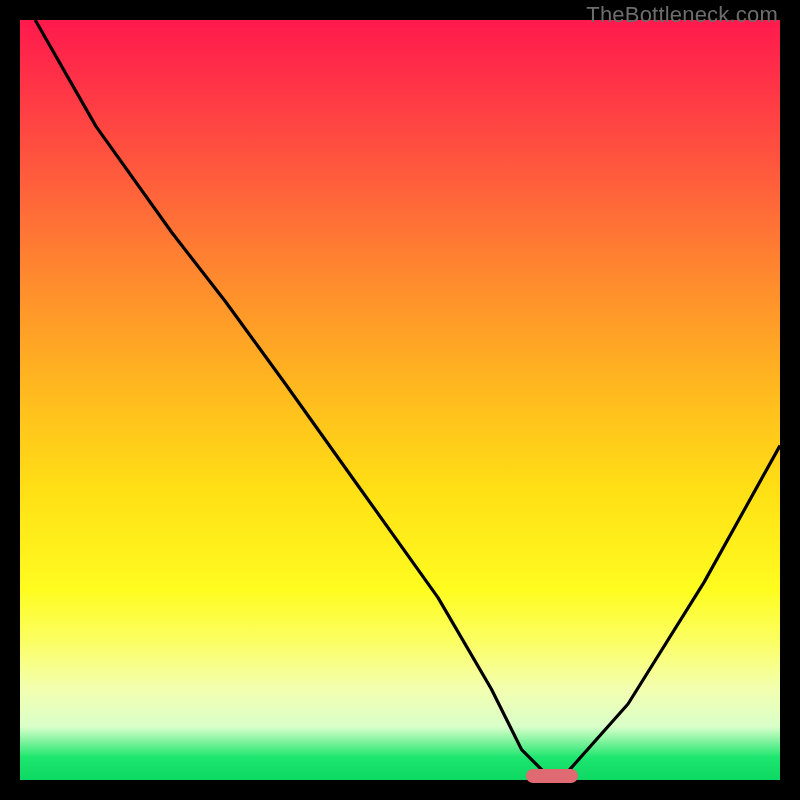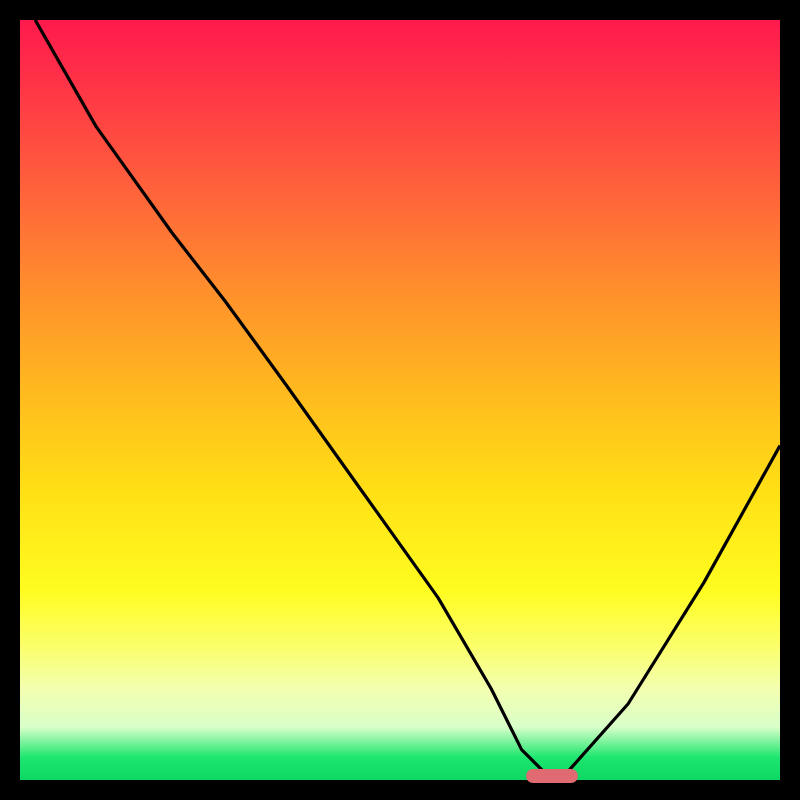--- a/index.html
+++ b/index.html
@@ -26,13 +26,14 @@
 
 <div class="frame">
   <div class="plot"></div>
 
   <svg class="curve" viewBox="0 0 760 760" preserveAspectRatio="none">
     <path d="M15.2 0.0 L76.0 106.4 L152.0 212.8 L205.2 281.2 L266.0 364.8 L342.0 471.2 L418.0 577.6 L471.2 668.8 L501.6 729.6 L524.4 752.4 L547.2 752.4 L608.0 684.0 L684.0 562.4 L760.0 425.6" fill="none" stroke="#000" stroke-width="3.2" stroke-linejoin="round"></path>
   </svg>
 
   <div class="marker" style="left: 526px; top: 769.2px;"></div>
 
+  <div class="watermark">TheBottleneck.com</div>
 </div>
 
 </body></html>

